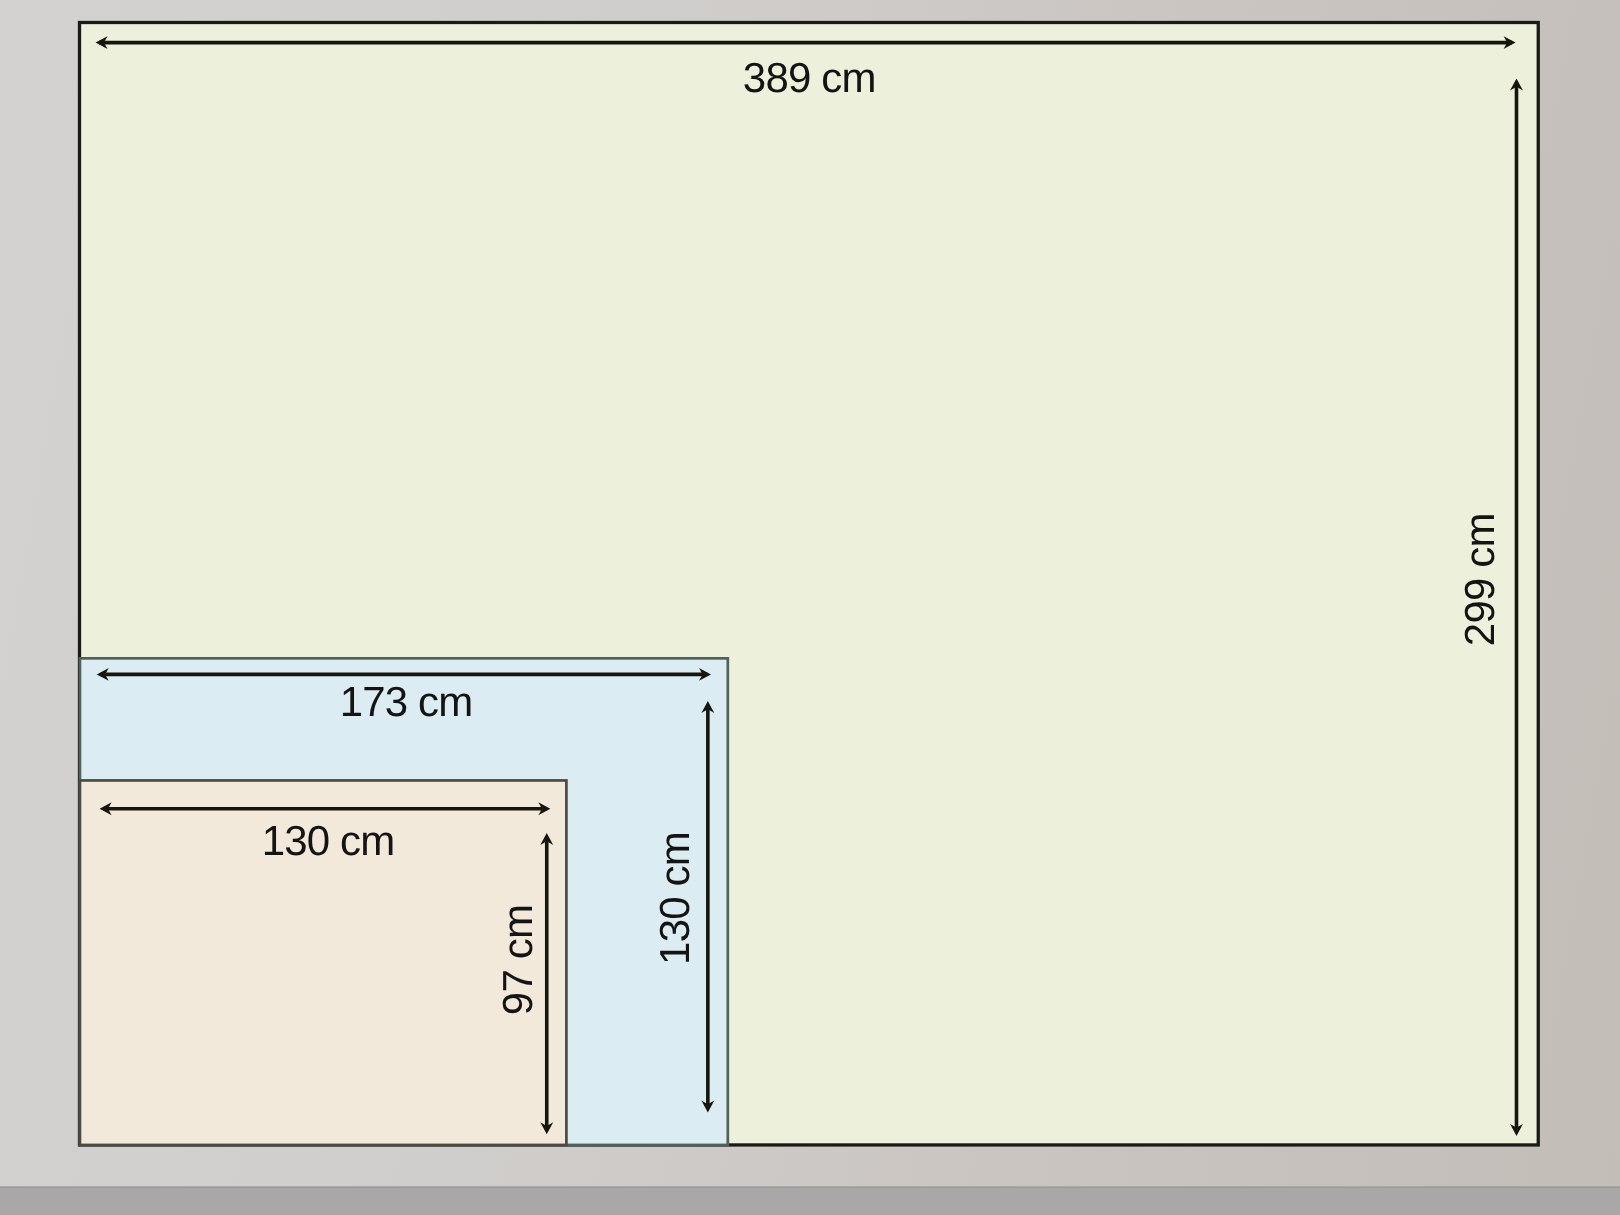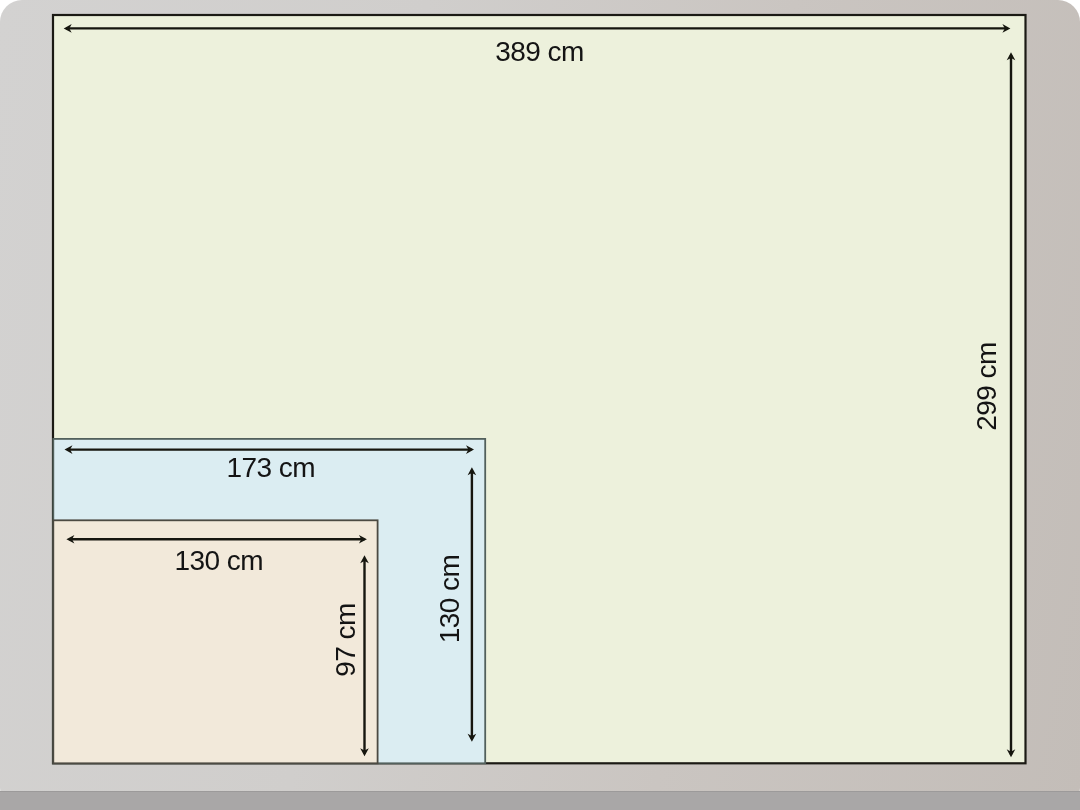--- a/index.html
+++ b/index.html
@@ -1,18 +1,18 @@
 <!DOCTYPE html>
 <html><head>
 <meta charset="utf-8">
 <style>
   html,body{margin:0;padding:0;}
   body{width:1080px;height:810px;overflow:hidden;font-family:"Liberation Sans",sans-serif;}
   .stage{position:relative;width:1080px;height:810px;
-    background:linear-gradient(100deg,#d3d2d1 0%,#d0cecc 35%,#cac5c1 65%,#c3bdb8 100%);border-radius:22px;}
+    background:linear-gradient(100deg,#d3d2d1 0%,#d0cecc 35%,#cac5c1 65%,#c3bdb8 100%);}
   .bottombar{position:absolute;left:0;top:791px;width:1080px;height:19px;
     background:#a9a7a7;border-top:1px solid #9c9a9a;}
   svg text{font-family:"Liberation Sans",sans-serif;font-size:28px;fill:#141414;letter-spacing:-0.55px;}
 </style>
 </head>
 <body>
 
 <div class="stage">
 
 <div class="bottombar"></div>

